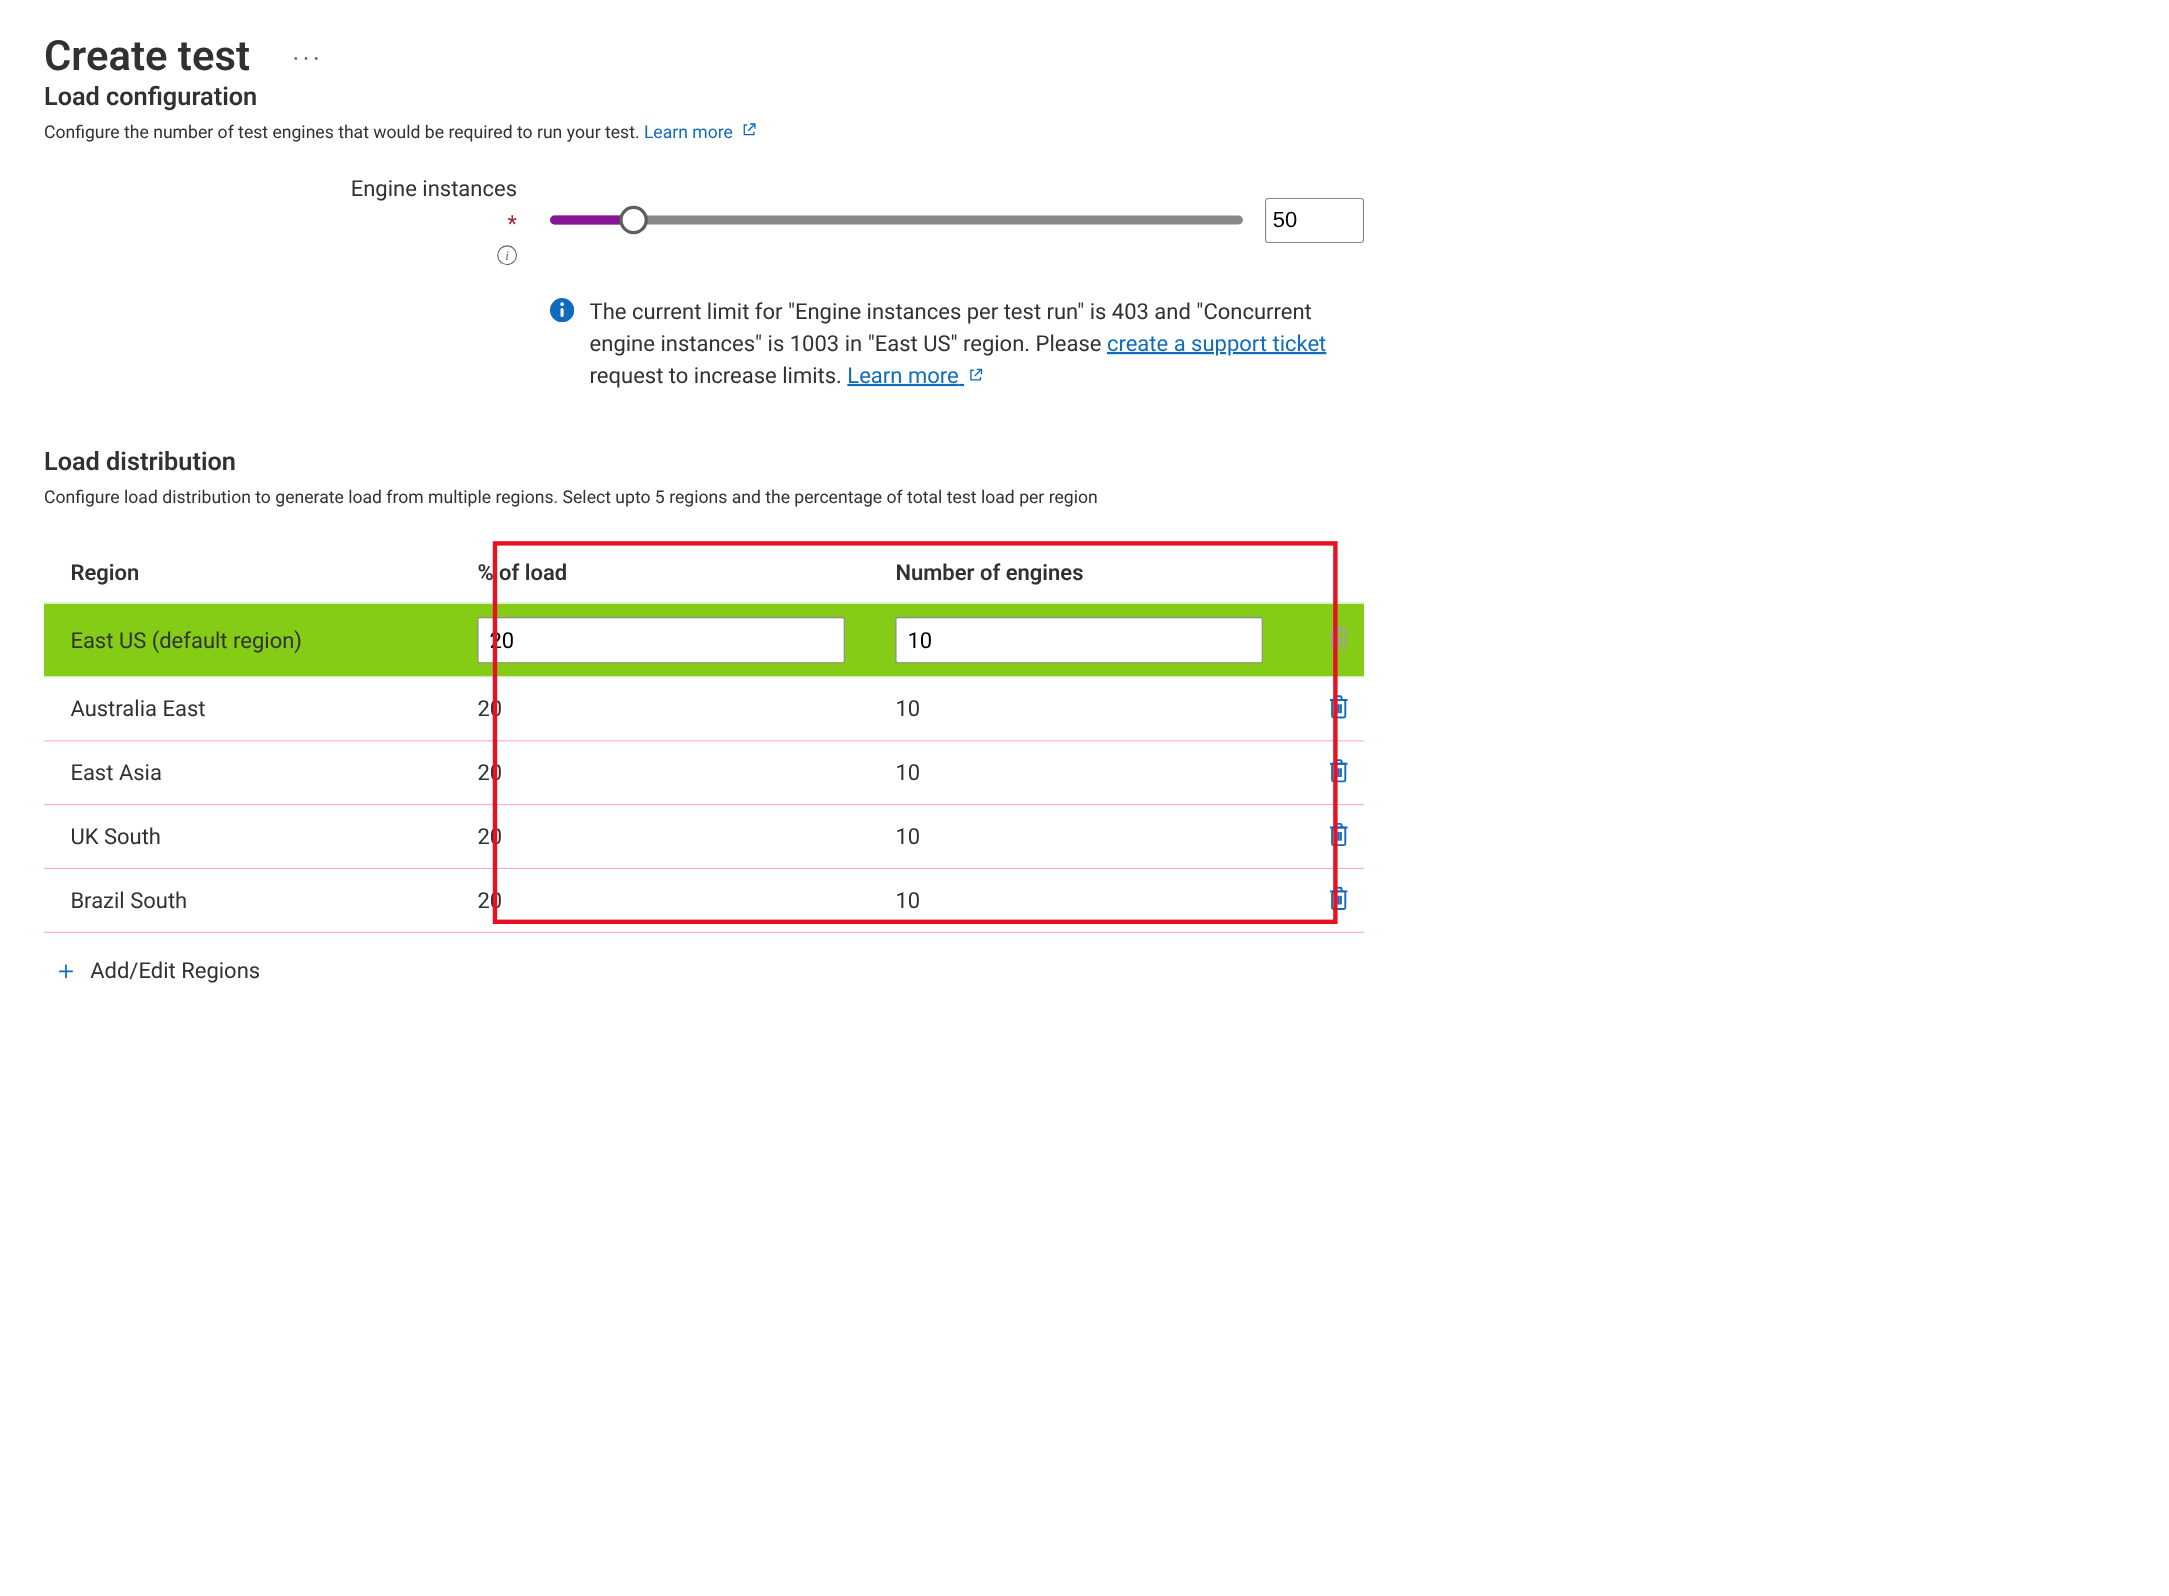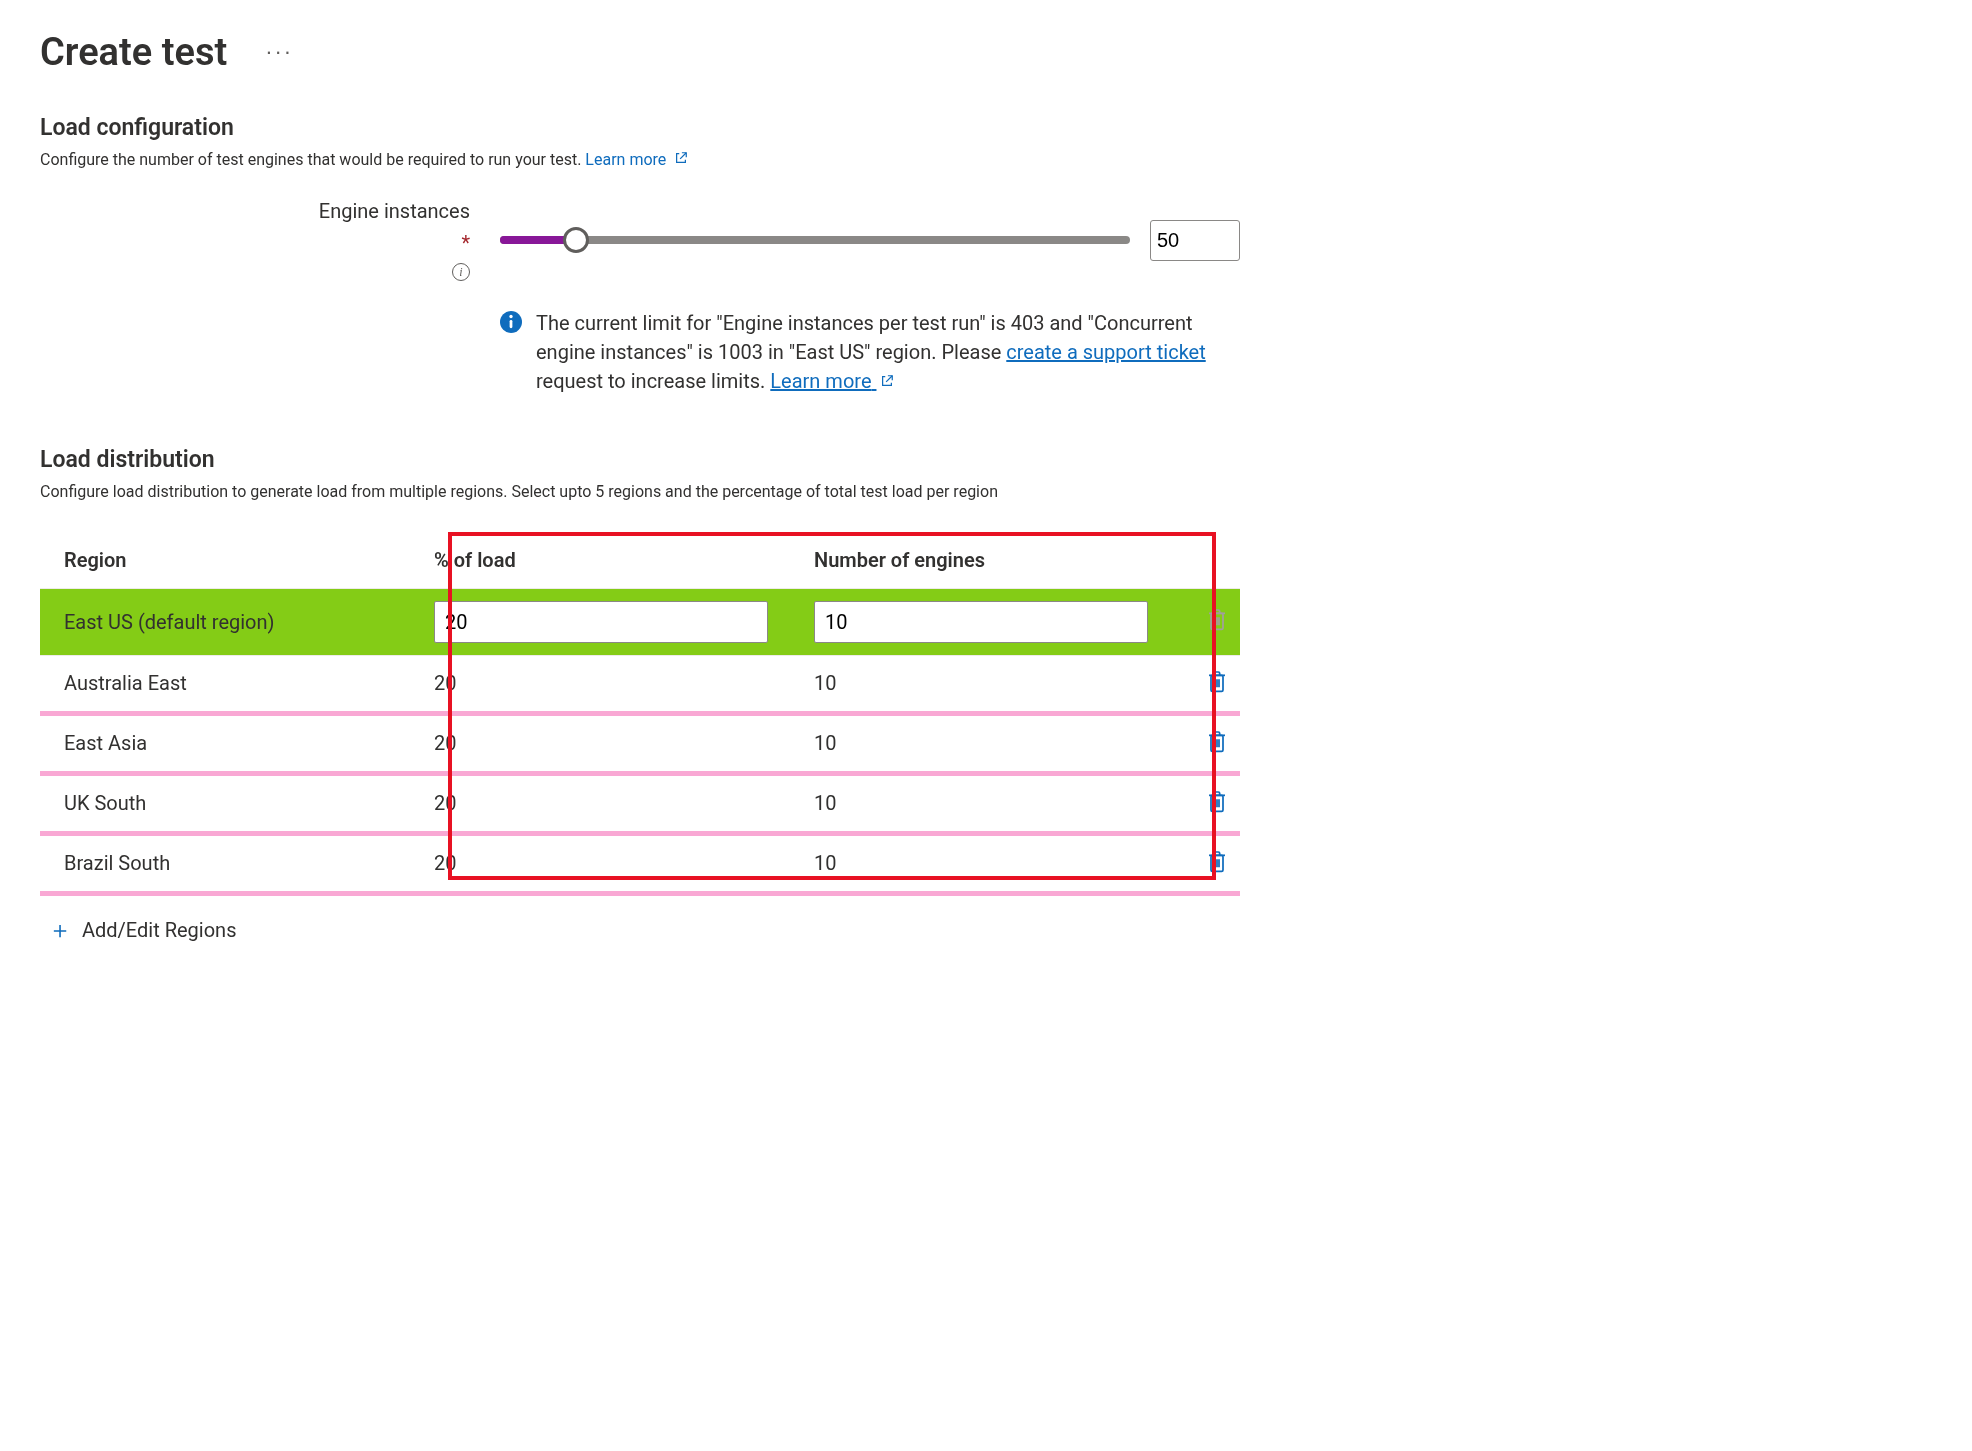--- a/index.html
+++ b/index.html
@@ -12,21 +12,20 @@
     background: #fff;
   }
   .page {
     padding: 30px 40px;
     width: 1280px;
   }
   .page-title-row {
     display: flex;
     align-items: center;
     gap: 30px;
-    margin-bottom: 40px;
   }
   .page-title {
     font-size: 38px;
     font-weight: 600;
     margin: 0;
   }
   .ellipsis-btn {
     font-size: 22px;
     color: #605e5c;
     background: none;
@@ -164,21 +163,21 @@
     font-size: 20px;
   }
   table.dist th {
     text-align: left;
     font-weight: 600;
     padding: 16px 14px;
     border-bottom: 1px solid #edebe9;
   }
   table.dist td {
     padding: 12px 14px;
-    border-bottom: 5px solid #f9a8d4;
+    border-bottom: 1px solid #f9a8d4;
     vertical-align: middle;
     height: 58px;
   }
   table.dist th:nth-child(1), table.dist td:nth-child(1) { width: 380px; padding-left: 24px; }
   table.dist th:nth-child(2), table.dist td:nth-child(2) { width: 380px; }
   table.dist th:nth-child(3), table.dist td:nth-child(3) { width: 380px; }
   table.dist th:nth-child(4), table.dist td:nth-child(4) { width: 60px; text-align: right; padding-right: 10px; }
 
   tr.row-default { background: #84cc16; }
   tr.row-default td { border-bottom: 1px solid #edebe9; }

